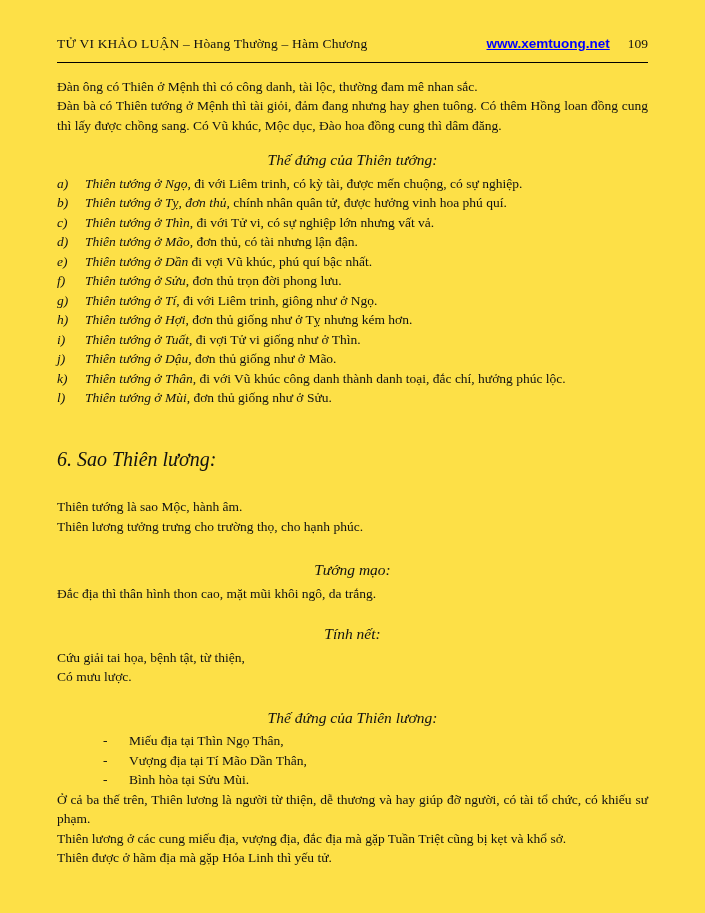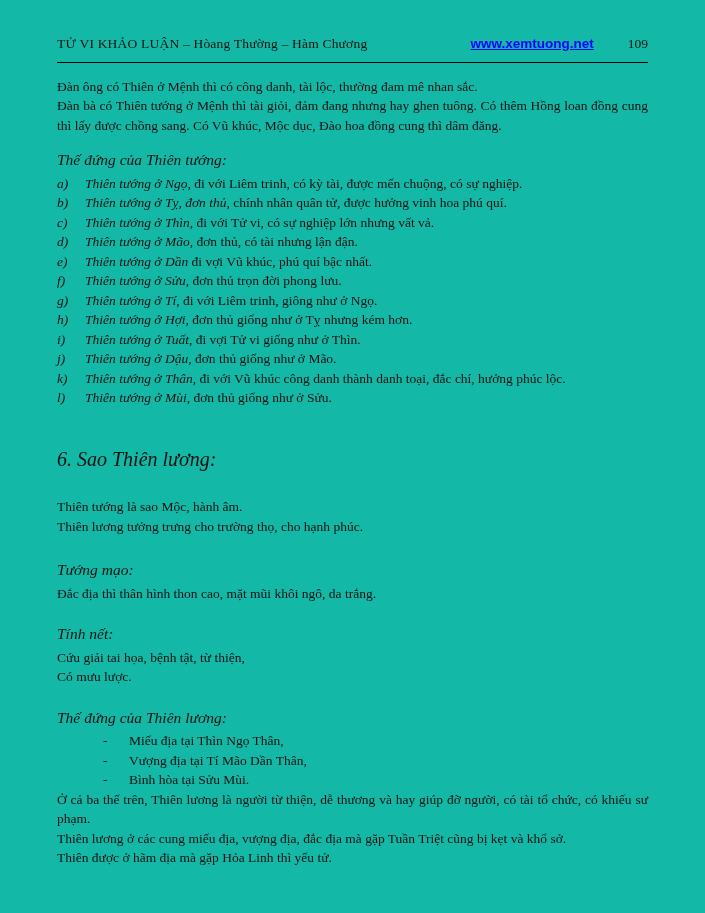--- a/index.html
+++ b/index.html
@@ -4,59 +4,60 @@
 <style>
   html, body {
     margin: 0;
     padding: 0;
     background: #ffffff;
   }
   .page {
     position: relative;
     width: 705px;
     height: 913px;
-    background: #14b8a6;
+    background: #fde047;
     color: #111111;
     font-family: "Liberation Serif", "DejaVu Serif", serif;
     font-size: 13.5px;
     line-height: 19.5px;
     box-sizing: border-box;
     padding: 34px 57px 0 57px;
     overflow: hidden;
   }
   
   .hdr {
     display: flex;
     align-items: baseline;
     justify-content: space-between;
     font-size: 13.5px;
     padding-bottom: 8px;
     border-bottom: 1.5px solid #000000;
     margin-bottom: 14px;
   }
   .hdr-title { letter-spacing: 0.2px; white-space: nowrap; }
-  .hdr-right { display: flex; align-items: baseline; gap: 34px; }
+  .hdr-right { display: flex; align-items: baseline; gap: 18px; }
   .hdr-link {
     font-family: "Liberation Sans", "DejaVu Sans", sans-serif;
     font-weight: bold;
     color: #0000ff;
     text-decoration: underline;
     font-size: 13.5px;
     cursor: pointer;
   }
   .hdr-page { font-size: 13.5px; }
 
   p { margin: 0; }
   .just { text-align: justify; }
 
   .sec-head {
     font-style: italic;
     font-size: 15.5px;
     margin-top: 15px;
     margin-bottom: 4px;
+    text-align: center;
   }
   .big-head {
     font-style: italic;
     font-size: 20px;
     margin-top: 42px;
     margin-bottom: 28px;
   }
 
   
   .tlist { margin-top: 2px; }

